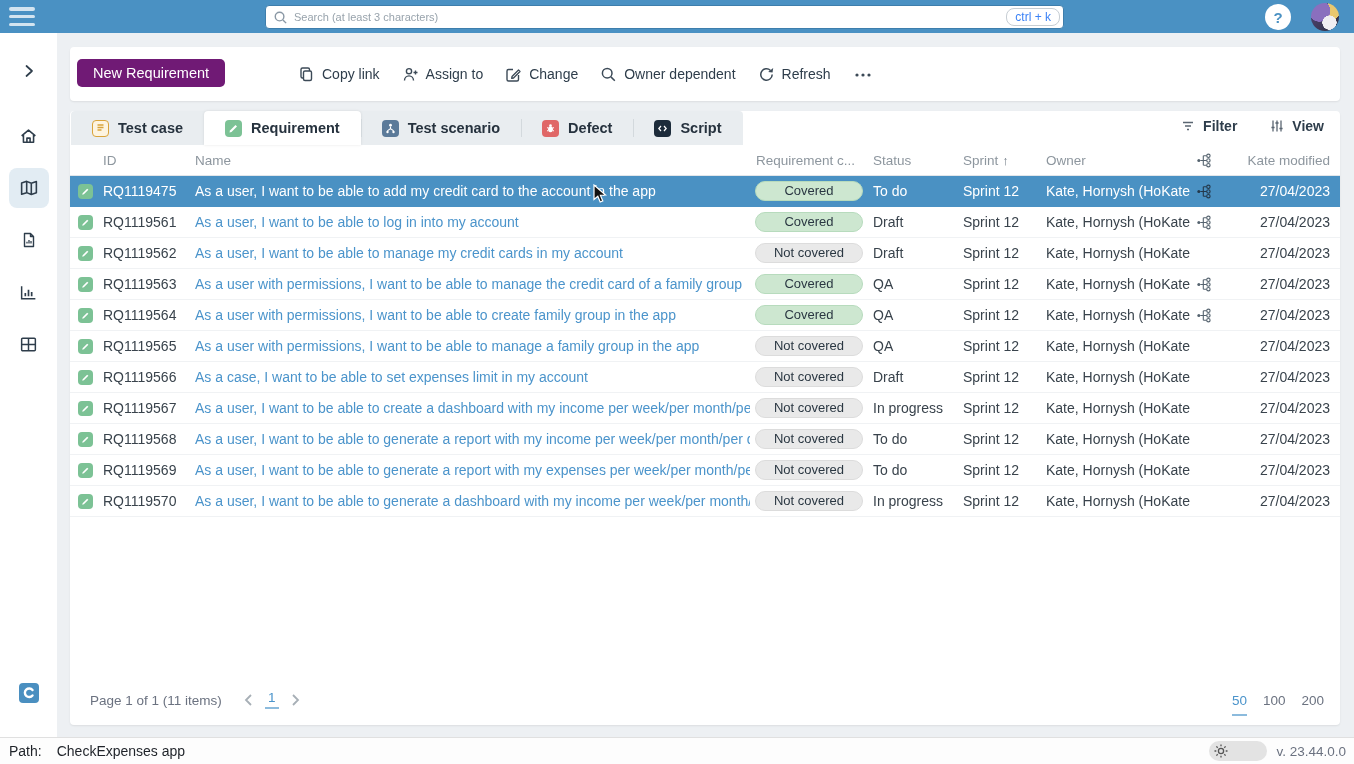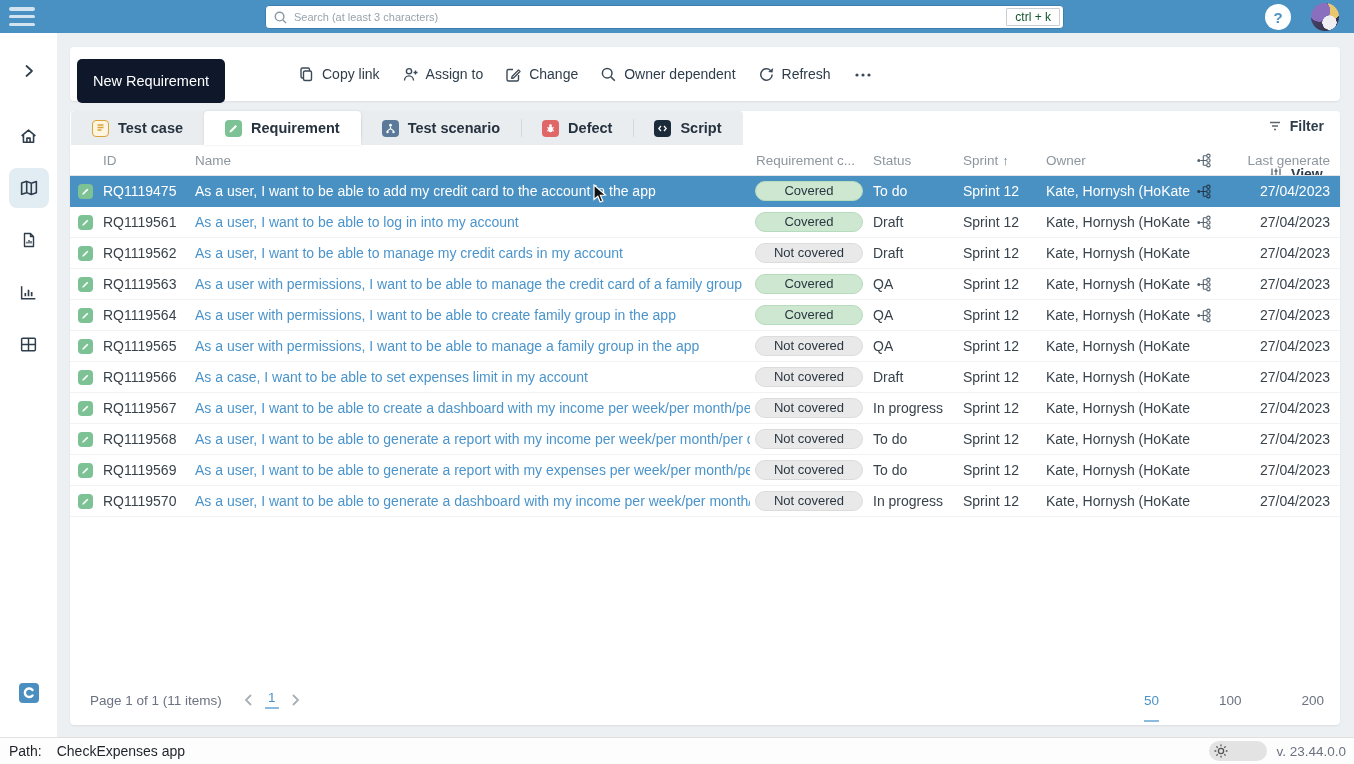--- a/index.html
+++ b/index.html
@@ -12,52 +12,52 @@
     color:#333;
   }
   
   .topbar{position:absolute;top:0;left:0;right:0;height:33px;background:#4a91c3;}
   .hamburger{position:absolute;left:9px;top:7px;width:26px;height:19px;display:flex;flex-direction:column;justify-content:space-between;cursor:pointer;}
   .hamburger span{display:block;height:3.5px;border-radius:2px;background:#d3e4f0;}
   .searchbox{position:absolute;left:265px;top:5px;width:799px;height:24px;background:#fff;border:1px solid #3e7eac;border-radius:4px;display:flex;align-items:center;padding:0 3px 0 7px;}
   .searchbox svg{flex:0 0 auto;margin-right:6px;}
   .searchbox input{flex:1;border:none;outline:none;font-size:11px;font-family:inherit;color:#333;background:transparent;}
   .searchbox input::placeholder{color:#98a3ac;}
-  .kbd-chip{flex:0 0 auto;border:1px solid #c7ced4;border-radius:1px;padding:1px 8px;font-size:12px;color:#14532d;background:#fff;}
+  .kbd-chip{flex:0 0 auto;border:1px solid #c7ced4;border-radius:8px;padding:1px 8px;font-size:12px;color:#3b82f6;background:#fff;}
   .help-btn{position:absolute;right:63px;top:4px;width:26px;height:26px;border-radius:50%;background:#fff;color:#4a91c3;font-weight:bold;font-size:15px;display:flex;align-items:center;justify-content:center;cursor:pointer;}
   .avatar{position:absolute;right:15px;top:3px;width:28px;height:28px;border-radius:50%;cursor:pointer;
     background:
       radial-gradient(circle at 66% 70%, #f0eef2 0 26%, rgba(0,0,0,0) 27%),
       radial-gradient(circle at 30% 28%, #8a6fbe 0 38%, rgba(0,0,0,0) 39%),
       radial-gradient(circle at 72% 30%, #e9c76f 0 30%, rgba(0,0,0,0) 31%),
       linear-gradient(135deg,#54487e,#2e2e3e);}
   
   .sidebar{position:absolute;top:33px;left:0;width:57px;bottom:27px;background:#fff;}
   .side-ic{position:absolute;left:50%;transform:translateX(-50%);width:40px;height:40px;display:flex;align-items:center;justify-content:center;border-radius:8px;color:#2e3d4b;cursor:pointer;}
   .side-ic.active{background:#e2ecf3;}
   
   .toolbar-card{position:absolute;left:70px;top:47px;width:1270px;height:54px;background:#fff;border-radius:4px;box-shadow:0 1px 2px rgba(0,0,0,.08);}
   .table-card{position:absolute;left:70px;top:111px;width:1270px;height:614px;background:#fff;border-radius:4px;box-shadow:0 1px 2px rgba(0,0,0,.08);}
   
-  .btn-primary{position:absolute;left:7px;top:12px;height:44px;padding:0 16px;background:#0f172a;color:#fff;border:none;border-radius:5px;font-size:14.5px;font-family:inherit;cursor:pointer;}
+  .btn-primary{position:absolute;left:7px;top:12px;height:28px;padding:0 16px;background:#701a75;color:#fff;border:none;border-radius:5px;font-size:14.5px;font-family:inherit;cursor:pointer;}
   .actions{position:absolute;left:228px;top:12px;height:30px;display:flex;align-items:center;gap:22px;}
   .action{display:flex;align-items:center;gap:7px;font-size:14px;color:#2e3d4b;cursor:pointer;white-space:nowrap;}
   .action svg{color:#3c4a57;}
   
   .tab-strip{position:absolute;left:1px;top:0;height:34px;display:inline-flex;background:#e9edf0;border-radius:4px 4px 0 0;}
   .tab{display:flex;align-items:center;gap:9px;padding:0 21px;font-size:14.5px;font-weight:600;color:#26323e;cursor:pointer;position:relative;}
   .tab.active{background:#fff;border-radius:4px 4px 0 0;box-shadow:0 0 3px rgba(0,0,0,.10);}
   .tab.divider::before{content:"";position:absolute;left:0;top:8px;bottom:8px;width:1px;background:#d3d9dd;}
   .tab-ic{width:17px;height:17px;border-radius:4px;display:flex;align-items:center;justify-content:center;flex:0 0 auto;}
   .ic-req{background:#7cc295;}
   .ic-tc{background:#fdf4e1;border:1.5px solid #d9a43c;}
   .ic-ts{background:#5b7a99;}
   .ic-def{background:#e06767;}
   .ic-scr{background:#1c2b3a;}
-  .list-controls{position:absolute;right:16px;top:7px;display:flex;gap:32px;align-items:center;flex-direction:column;}
+  .list-controls{position:absolute;right:16px;top:7px;display:flex;gap:32px;align-items:center;}
   .list-controls .action{font-weight:600;}
   
   .grid-row{display:grid;grid-template-columns:33px 92px 555px 118px 90px 82px 150px 30px 120px;align-items:center;}
   .thead{position:absolute;top:34px;left:0;right:0;height:31px;border-bottom:1px solid #e2e6ea;color:#8d969e;font-size:13.5px;}
   .thead .cell{cursor:pointer;}
   .tbody{position:absolute;top:65px;left:0;right:0;}
   .t-row{height:31px;border-bottom:1px solid #f0f2f4;font-size:14px;color:#39434c;cursor:pointer;}
   .t-row.selected{background:#4a91c3;border-bottom-color:#4a91c3;color:#fff;}
   .t-row.selected .name-link{color:#fff;}
   .t-row.selected .hier{color:#24384a;}
@@ -75,21 +75,21 @@
   .badge.not-covered{background:#e9e9e9;border:1px solid #dcdcdc;}
   .hier{color:#55636f;}
   .sort-arrow{color:#6f7a84;font-size:13px;margin-left:4px;}
   
   .pagination{position:absolute;left:0;right:0;top:575px;height:30px;font-size:13.5px;color:#6b7280;}
   .pg-summary{position:absolute;left:20px;top:7px;}
   .pg-nav{position:absolute;left:172px;top:4px;display:flex;align-items:center;gap:10px;}
   .pg-chev{color:#a7afb6;cursor:pointer;display:flex;align-items:center;}
   .pg-num{color:#4b94cb;border-bottom:2px solid #8cbbdd;padding:0 3px 2px;cursor:pointer;}
   .pg-sizes{position:absolute;right:16px;top:7px;display:flex;gap:16px;}
-  .pg-size{color:#6b7280;cursor:pointer;padding-bottom:12px;margin-left:44px;}
+  .pg-size{color:#6b7280;cursor:pointer;padding-bottom:6px;}
   .pg-size.active{color:#4b94cb;border-bottom:2px solid #8cbbdd;}
   
   .statusbar{position:absolute;left:0;right:0;bottom:0;height:27px;background:#fdfdfd;border-top:1px solid #e0e0e0;display:flex;align-items:center;font-size:14px;color:#1f2329;padding-left:9px;}
   .path-label{margin-right:15px;}
   .sb-right{position:absolute;right:8px;display:flex;align-items:center;gap:9px;}
   .gear-pill{width:58px;height:20px;background:#e3e3e3;border-radius:10px;display:flex;align-items:center;padding-left:4px;cursor:pointer;color:#555;}
   .version{color:#6b7280;font-size:13.5px;}
   
   .mouse-cursor{position:absolute;left:592px;top:184px;z-index:50;pointer-events:none;}
 </style>
@@ -281,21 +281,21 @@
     <div class="cell c-owner">Owner</div>
     <div class="cell c-hier">
       <svg class="hier" width="18" height="17" viewBox="0 0 18 17">
           <circle cx="2.8" cy="8.5" r="1.5" fill="currentColor"></circle>
           <path d="M4.3 8.5 H7.3 M7.3 3.8 V13.2 M7.3 3.8 H10.6 M7.3 8.5 H10.6 M7.3 13.2 H10.6" fill="none" stroke="currentColor" stroke-width="1.1"></path>
           <circle cx="12.4" cy="3.8" r="1.7" fill="none" stroke="currentColor" stroke-width="1.1"></circle>
           <circle cx="12.4" cy="8.5" r="1.7" fill="none" stroke="currentColor" stroke-width="1.1"></circle>
           <circle cx="12.4" cy="13.2" r="1.7" fill="none" stroke="currentColor" stroke-width="1.1"></circle>
         </svg>
     </div>
-    <div class="cell c-mod">Last generate</div>
+    <div class="cell c-mod">Kate modified</div>
   </div>
 
   <div class="tbody">
     <div class="t-row grid-row selected">
       <div class="cell c-icon">
           <span class="req-ic">
             <svg width="9" height="9" viewBox="0 0 11 11">
               <path d="M1.5 9.5 L2 7.5 L7.5 2 L9 3.5 L3.5 9 Z" fill="#fff"></path>
             </svg>
           </span>

